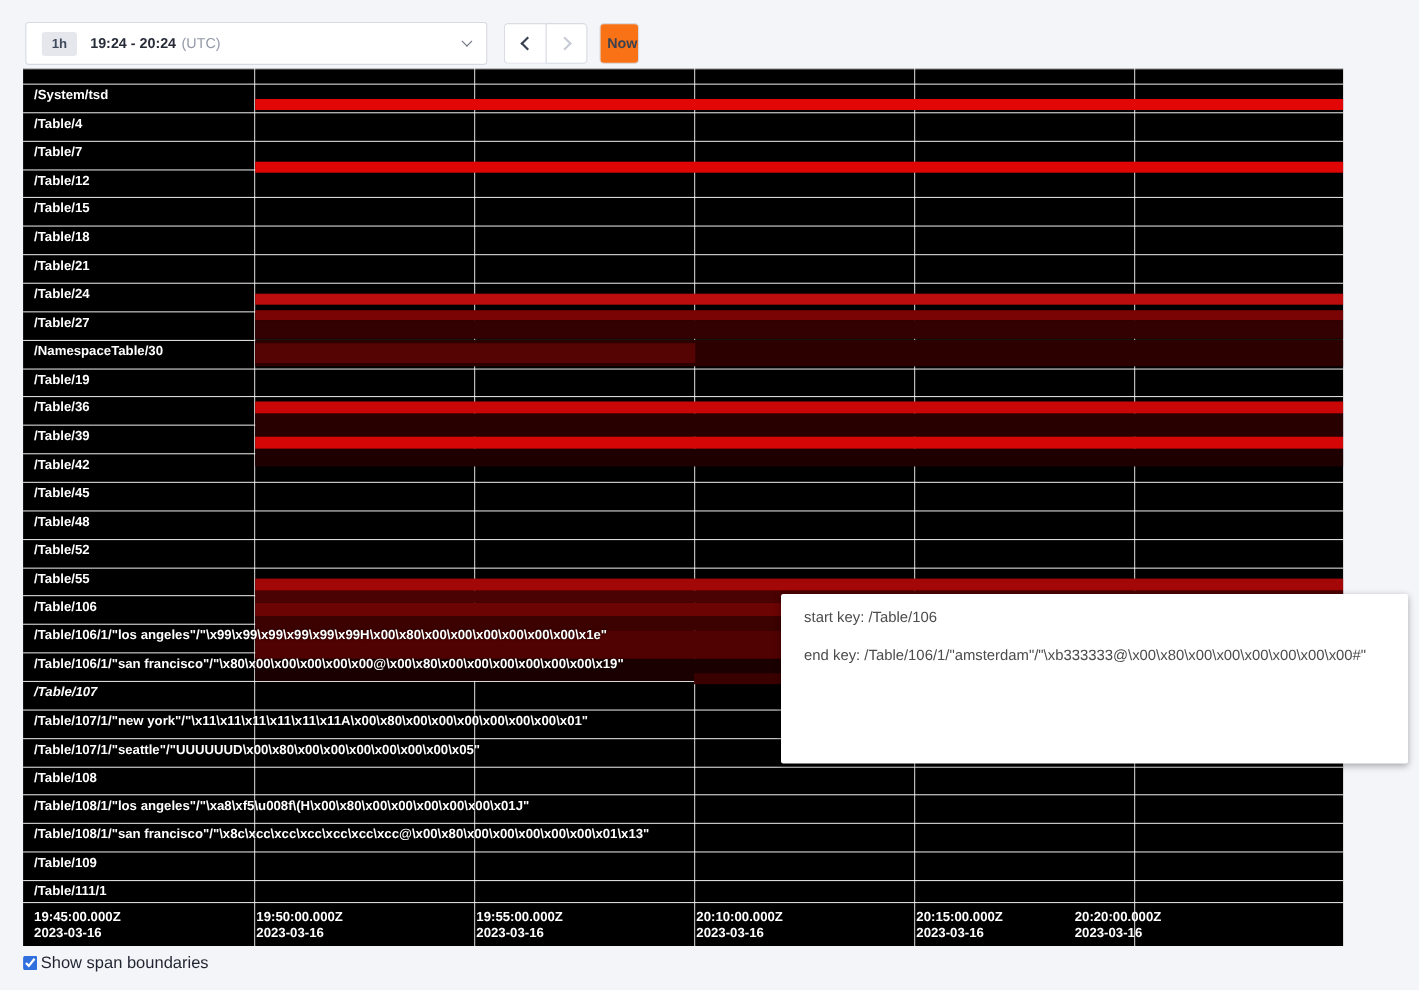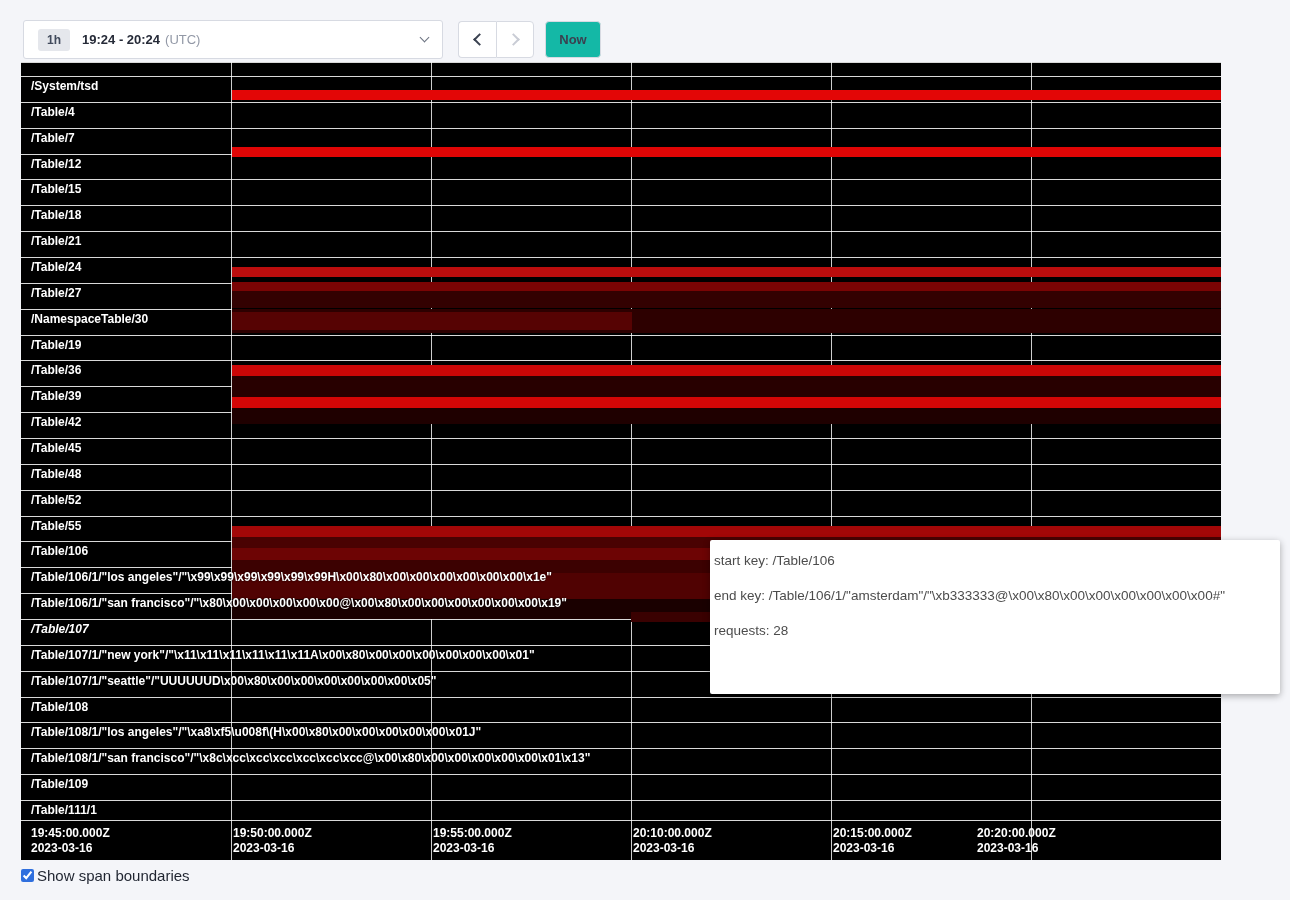--- a/index.html
+++ b/index.html
@@ -36,22 +36,22 @@
   }
   .nav-btn.prev { border-radius: 4px 0 0 4px; border-right: none; color: #3a4150; }
   .nav-btn.next { border-radius: 0 4px 4px 0; color: #c9ccd5; cursor: default; }
   .chev-icon {
     display: inline-block; width: 9px; height: 9px;
     border: solid currentColor; border-width: 0 2px 2px 0;
   }
   .chev-icon.left  { transform: rotate(135deg); margin-left: 3px; }
   .chev-icon.right { transform: rotate(-45deg); margin-right: 3px; }
   .now-btn {
-    position: absolute; left: 545px; top: 21px; width: 56px; height: 37px;
-    background: #14b8a6; border: 1px solid #d7dae2; border-radius: 4px;
+    position: absolute; left: 545px; top: 21px; width: 36px; height: 37px;
+    background: #f97316; border: 1px solid #d7dae2; border-radius: 4px;
     font-family: inherit; font-size: 13px; font-weight: 600; color: #3a4150; cursor: pointer;
   }
 
   
   .canvas {
     position: absolute; left: 21px; top: 62px; width: 1200px; height: 798px;
     background: #000; cursor: crosshair;
   }
   .vline { position: absolute; top: 0; width: 1px; height: 798px; background: rgba(255,255,255,0.8); z-index: 1; }
   .hline { position: absolute; left: 0; width: 1200px; height: 1px; background: rgba(255,255,255,0.85); z-index: 2; }
@@ -62,21 +62,21 @@
   }
   .axis-label {
     position: absolute; z-index: 4; color: #fff; font-size: 12px; font-weight: 700; line-height: 15px;
     white-space: nowrap;
   }
 
   
   .tooltip {
     position: absolute; z-index: 10; left: 689px; top: 478px; width: 570px; min-height: 154px;
     background: #fff; border-radius: 2px; box-shadow: 0 2px 7px rgba(0,0,0,0.32);
-    padding: 13px 4px; color: #4c4c4c; font-size: 13.5px;
+    padding: 13px 21px; color: #4c4c4c; font-size: 13.5px;
   }
   .tooltip p { margin: 0 0 19px; line-height: 16px; white-space: nowrap; }
   .tooltip p:last-child { margin-bottom: 0; }
 
   
   .footer { position: absolute; left: 21px; top: 867px; display: flex; align-items: center; }
   .footer input { width: 13px; height: 13px; margin: 0; accent-color: #2f6fde; cursor: pointer; }
   .cb-label { font-size: 15px; color: #1f2430; margin-left: 3px; }
 </style>
 </head>
@@ -101,21 +101,20 @@
       <span class="chev-icon right"></span>
     </button>
   </div>
 
   <button class="now-btn">Now</button>
 
   <div class="canvas" id="canvas" style="background: rgb(0, 0, 0);">
     <div class="tooltip">
       <p>start key: /Table/106</p>
       <p>end key: /Table/106/1/"amsterdam"/"\xb333333@\x00\x80\x00\x00\x00\x00\x00\x00#"</p>
-      <p>requests: 28</p>
     </div>
   <div class="vline" style="left: 210px;"></div>
       <div class="vline" style="left: 410px;"></div>
       <div class="vline" style="left: 610px;"></div>
       <div class="vline" style="left: 810px;"></div>
       <div class="vline" style="left: 1010px;"></div>
       <div class="hline" style="top: 0px;"></div>
       <div class="hline" style="top: 758px;"></div>
       <div class="hline" style="top: 14px;"></div>
       <div class="row-label" style="top: 18px; left: 10px;">/System/tsd</div>

